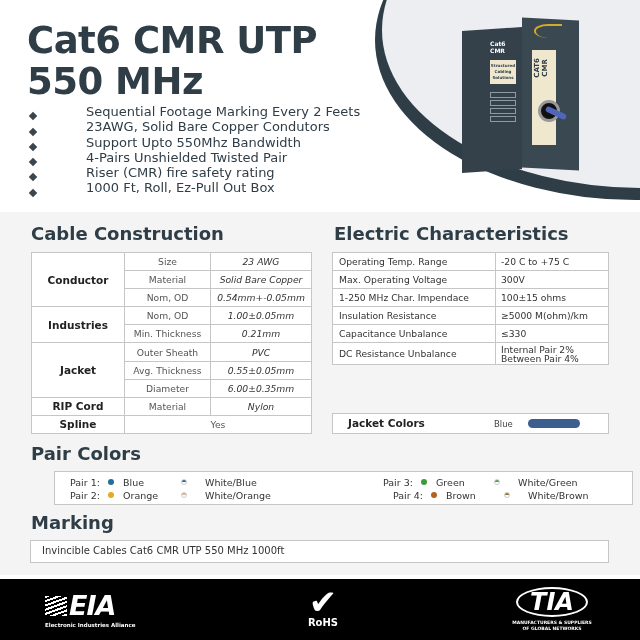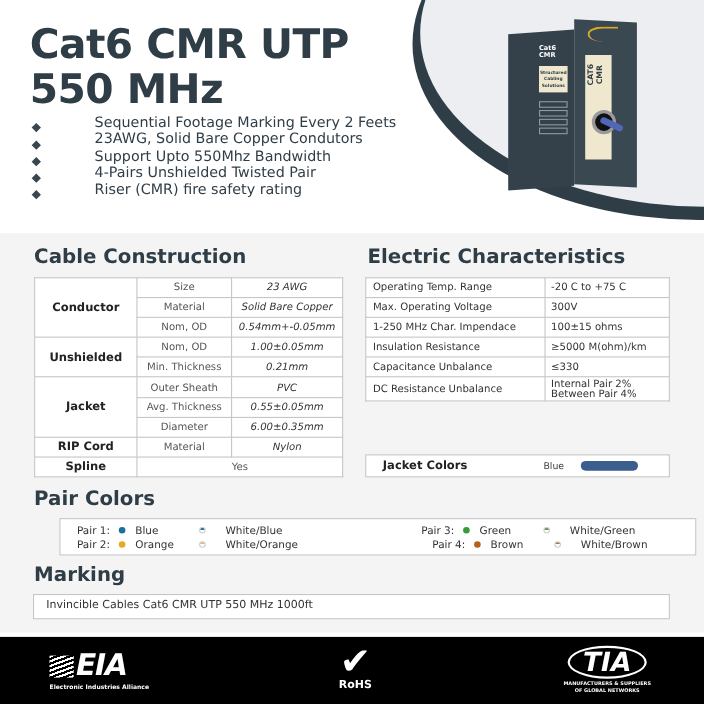--- a/index.html
+++ b/index.html
@@ -103,20 +103,24 @@
         <span>Support Upto 550Mhz Bandwidth</span>
       </li>
     <li>
         <span class="bullet"></span>
         <span>4-Pairs Unshielded Twisted Pair</span>
       </li>
     <li>
         <span class="bullet"></span>
         <span>Riser (CMR) fire safety rating</span>
       </li>
+    <li>
+        <span class="bullet"></span>
+        <span>1000 Ft, Roll, Ez-Pull Out Box</span>
+      </li>
   </ul>
 
   <div class="pbox">
     <div class="box-side"></div>
     <div class="box-front"></div>
     <div class="box-logo"></div>
     <div class="box-side-title">Cat6 CMR</div>
     <div class="box-side-card">Structured Cabling Solutions</div>
     <div class="box-side-lines">
         <div></div>
@@ -142,21 +146,21 @@
     </tr>
     <tr>
       <td class="prop">Material</td>
       <td class="val">Solid Bare Copper</td>
     </tr>
     <tr>
       <td class="prop">Nom, OD</td>
       <td class="val">0.54mm+-0.05mm</td>
     </tr>
     <tr>
-      <td class="group" rowspan="2">Unshielded</td>
+      <td class="group" rowspan="2">Industries</td>
       <td class="prop">Nom, OD</td>
       <td class="val">1.00±0.05mm</td>
     </tr>
     <tr>
       <td class="prop">Min. Thickness</td>
       <td class="val">0.21mm</td>
     </tr>
     <tr>
       <td class="group" rowspan="3">Jacket</td>
       <td class="prop">Outer Sheath</td>

